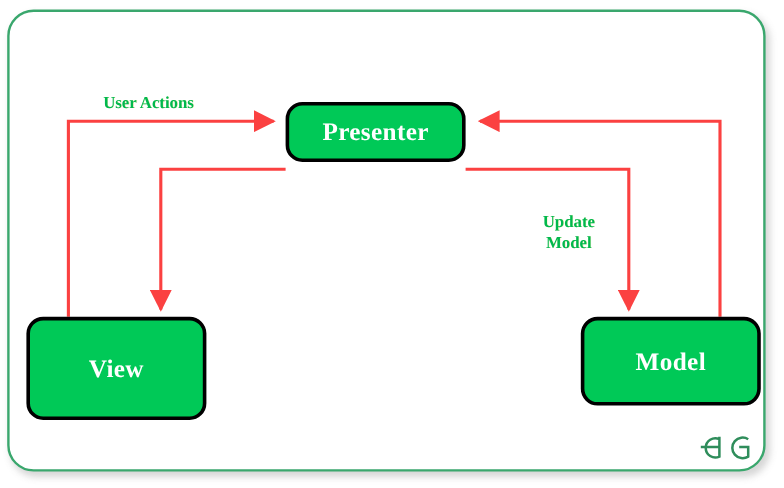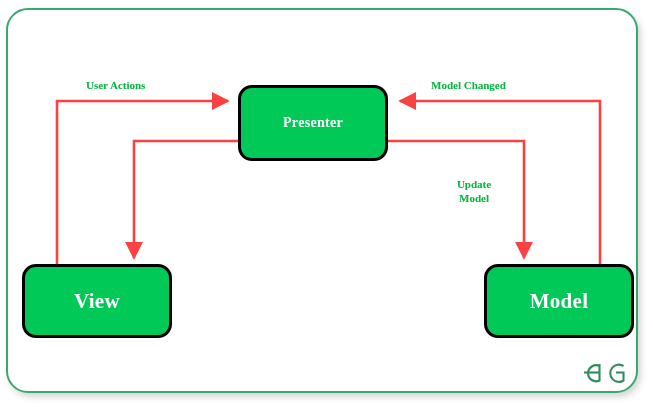--- a/index.html
+++ b/index.html
@@ -47,38 +47,38 @@
     border-radius: 14px;
     display: flex;
     align-items: center;
     justify-content: center;
     color: #ffffff;
     font-weight: bold;
     font-family: "Liberation Serif", serif;
     letter-spacing: 0.3px;
   }
   #node-presenter {
-    left: 238px; top: 85px; width: 150px; height: 76px;
-    font-size: 14px;
+    left: 238px; top: 85px; width: 150px; height: 50px;
+    font-size: 21px;
   }
   #node-view {
-    left: 22px; top: 264px; width: 150px; height: 74px;
+    left: 22px; top: 264px; width: 150px; height: 86px;
     font-size: 21px;
   }
   #node-model {
     left: 484px; top: 264px; width: 150px; height: 74px;
     font-size: 21px;
   }
   
   .edge-label {
     position: absolute;
     color: #00b84d;
     font-family: "Liberation Serif", serif;
     font-weight: bold;
-    font-size: 11px;
+    font-size: 14px;
     white-space: pre;
     line-height: 1.28;
     text-shadow: 0.5px 0 0 rgba(220,200,40,0.30);
   }
   #label-user-actions { left: 86px; top: 78px; }
   #label-model-changed { left: 431px; top: 78px; }
   #label-update-ui { left: 140px; top: 186px; }
   #label-update-model {
     left: 436px; top: 177px;
     text-align: center;
@@ -129,21 +129,20 @@
   <div class="node" id="node-view">
     <span>View</span>
   </div>
 
   <div class="node" id="node-model">
     <span>Model</span>
   </div>
 
   <div class="edge-label" id="label-user-actions">User Actions</div>
 
-  <div class="edge-label" id="label-model-changed">Model Changed</div>
 
 
   <div class="edge-label" id="label-update-model">Update
 Model</div>
 
   <svg id="gfg-logo" viewBox="0 0 56 34" xmlns="http://www.w3.org/2000/svg">
 
     <path d="M 24.5 11.0 A 8 8 0 1 0 24.5 25.5 L 24.5 9.0 L 24.5 25.5" fill="none" stroke="#2f8d5b" stroke-width="2.1"></path>
     <path d="M 9.0 17.5 L 24.5 17.5" fill="none" stroke="#2f8d5b" stroke-width="2.1"></path>
 

